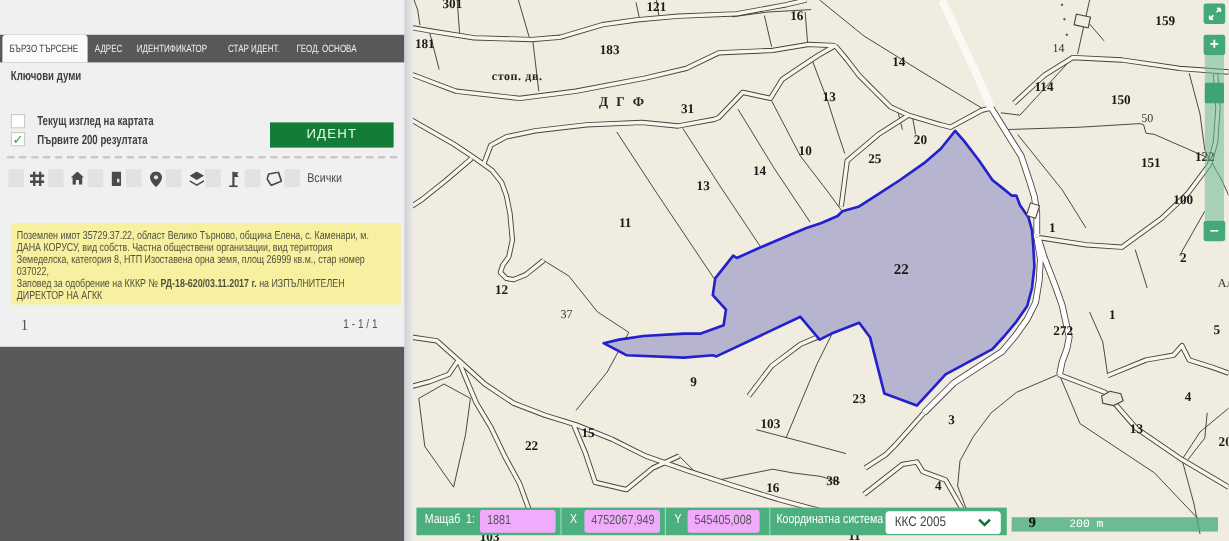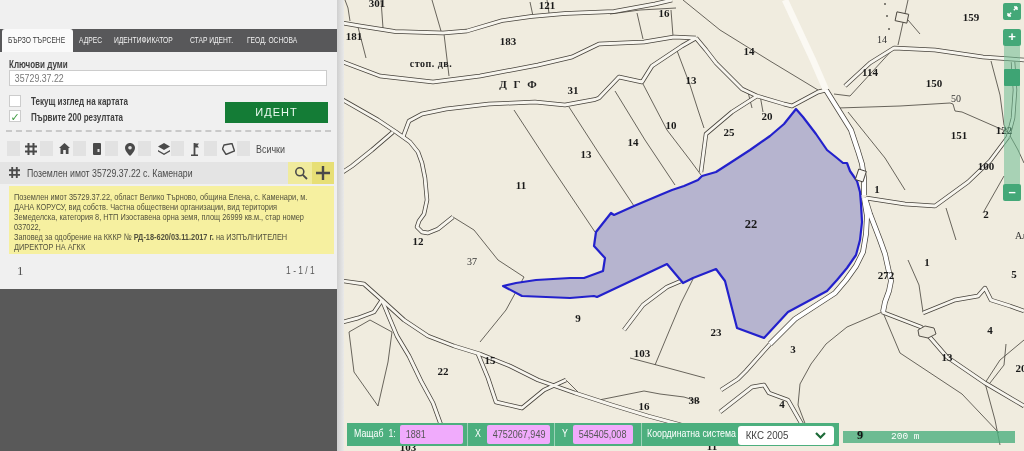--- a/index.html
+++ b/index.html
@@ -223,21 +223,20 @@
   <div id="sidebar">
     <div id="tabs">
       <div style="position:absolute;left:2px;top:0;width:71px;height:23px;background:#fafafa;border-radius:3px 3px 0 0;"></div>
       <div class="tab" style="left:8px;color:#3b3b3b;">БЪРЗО ТЪРСЕНЕ</div>
       <div class="tab" style="left:79px;">АДРЕС</div>
       <div class="tab" style="left:114px;">ИДЕНТИФИКАТОР</div>
       <div class="tab" style="left:190px;">СТАР ИДЕНТ.</div>
       <div class="tab" style="left:247px;">ГЕОД. ОСНОВА</div>
     </div>
     <div class="lbl" style="left:9px; top:58px;">Ключови думи</div>
-    <div id="kw-input"><span>35729.37.22</span></div>
     <div class="cb" style="left:9px; top:95px;"></div>
     <div class="lbl" style="left:31px; top:95px;">Текущ изглед на картата</div>
     <div class="cb" style="left:9px; top:110px;">✓</div>
     <div class="lbl" style="left:31px; top:111px;">Първите 200 резултата</div>
     <div id="btn-search">ИДЕНТ</div>
     <div id="dash"></div>
     <div id="tools">
       <div class="sq" style="left:7px;"></div>
       <svg style="left:25px;" width="12" height="12" viewBox="0 0 12 12">
           <path d="M3.5,0 V12 M8.5,0 V12 M0,3.5 H12 M0,8.5 H12" stroke="#4a4a4a" stroke-width="2"></path>
@@ -266,35 +265,20 @@
           <rect x="3.6" y="0" width="1.8" height="13" fill="#4a4a4a"></rect>
           <path d="M5,0.5 H9 L7.5,2.5 9,4.5 H5 Z" fill="#4a4a4a"></path>
           <rect x="1" y="11.5" width="7" height="1.5" fill="#4a4a4a"></rect>
         </svg>
       <div class="sq" style="left:204px;"></div>
       <svg style="left:222px;" width="13" height="12" viewBox="0 0 13 12">
           <path d="M2,2 L10,0.5 12.5,8 4,11.5 0.5,6 Z" fill="none" stroke="#4a4a4a" stroke-width="1.4"></path>
         </svg>
       <div class="sq" style="left:237px;"></div>
       <div class="all">Всички</div>
-    </div>
-    <div id="row">
-      <div class="yellowpart"></div>
-      <div class="plusbox"></div>
-      <svg style="position:absolute; left:9px; top:5px;" width="11" height="11" viewBox="0 0 12 12">
-          <path d="M3.5,0 V12 M8.5,0 V12 M0,3.5 H12 M0,8.5 H12" stroke="#4a4a4a" stroke-width="2"></path>
-        </svg>
-      <div class="txt">Поземлен имот 35729.37.22 с. Каменари</div>
-      <svg style="position:absolute; right:26px; top:4px;" width="14" height="14" viewBox="0 0 14 14">
-          <circle cx="5.8" cy="5.8" r="4" fill="none" stroke="#4a4a4a" stroke-width="1.6"></circle>
-          <line x1="8.8" y1="8.8" x2="13" y2="13" stroke="#4a4a4a" stroke-width="1.8"></line>
-        </svg>
-      <svg style="position:absolute; right:3px; top:3px;" width="16" height="16" viewBox="0 0 16 16">
-          <path d="M8,1 V15 M1,8 H15" stroke="#4a4a4a" stroke-width="2.4"></path>
-        </svg>
     </div>
     <div id="ybox">
         <div class="inner">Поземлен имот 35729.37.22, област Велико Търново, община Елена, с. Каменари, м.<br>ДАНА КОРУСУ, вид собств. Частна обществени организации, вид територия<br>Земеделска, категория 8, НТП Изоставена орна земя, площ 26999 кв.м., стар номер<br>037022,<br>Заповед за одобрение на КККР № <b>РД-18-620/03.11.2017 г.</b> на ИЗПЪЛНИТЕЛЕН<br>ДИРЕКТОР НА АГКК</div>
       </div>
     <div id="pag">
       <div class="p1">1</div>
       <div class="p2">1 - 1 / 1</div>
     </div>
     <div id="darkrest"></div>
   </div>

